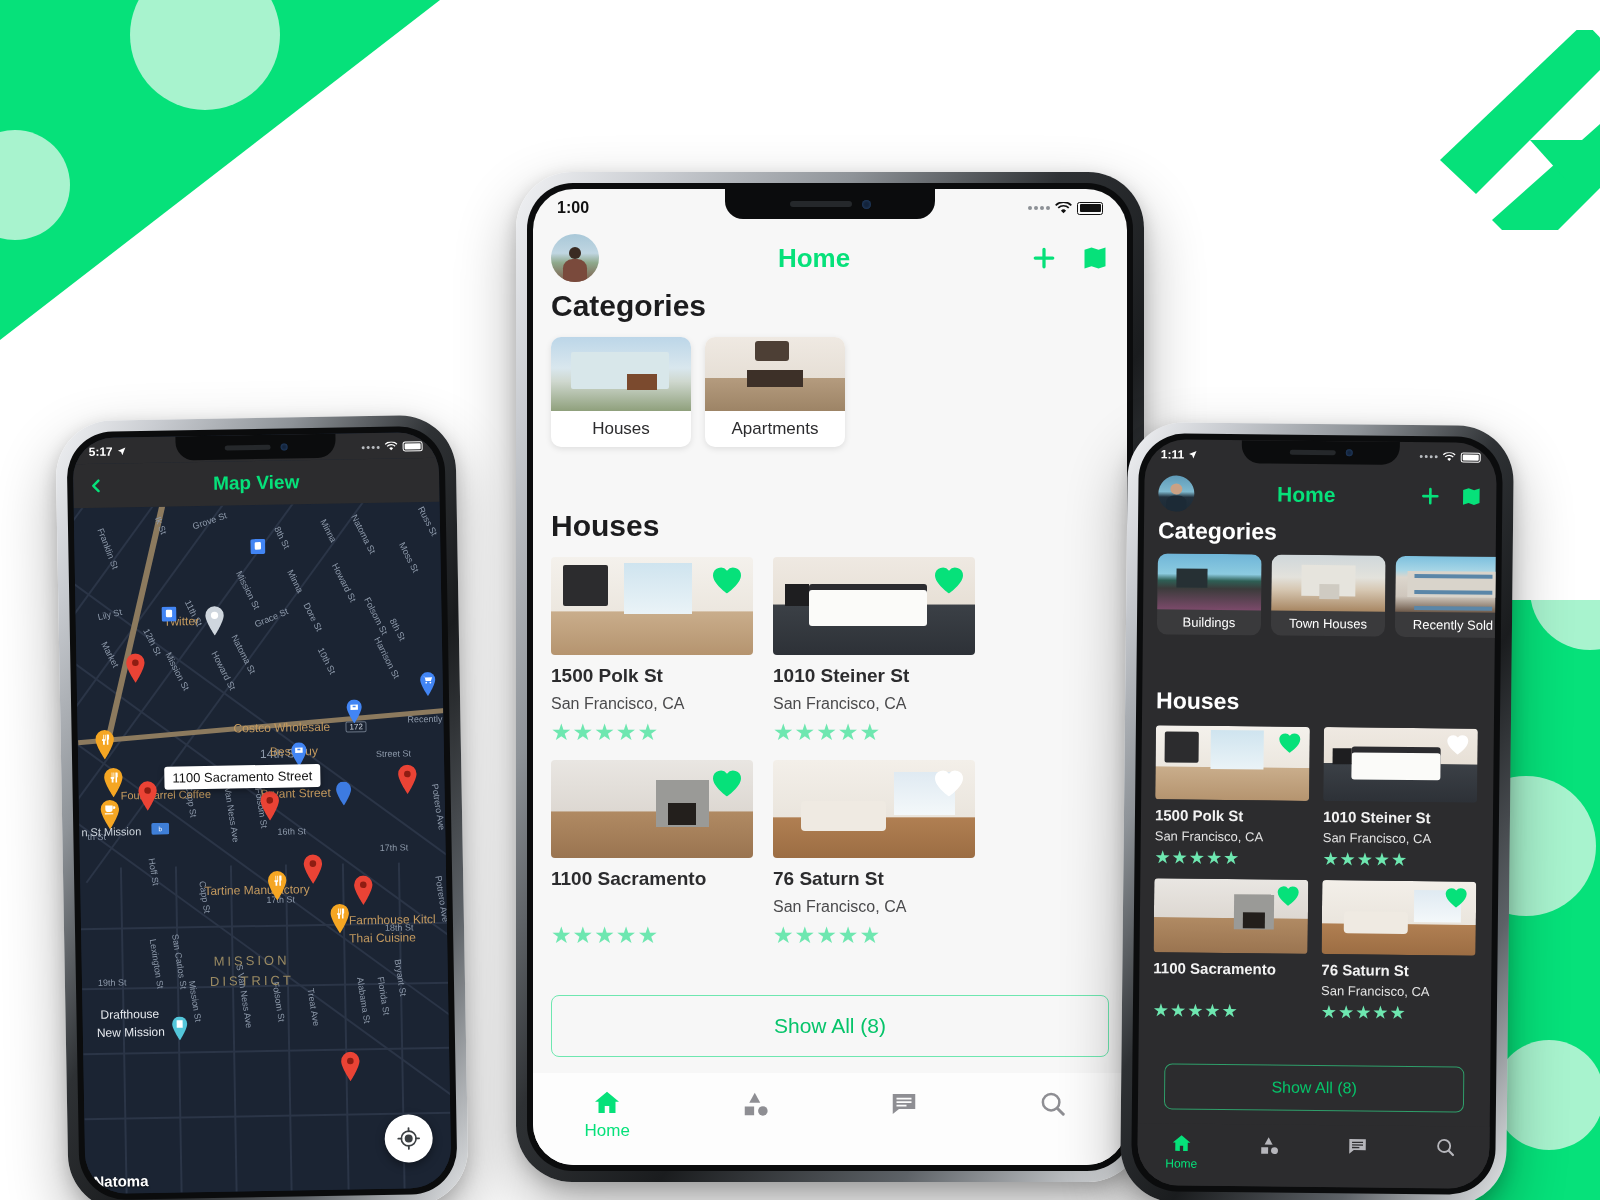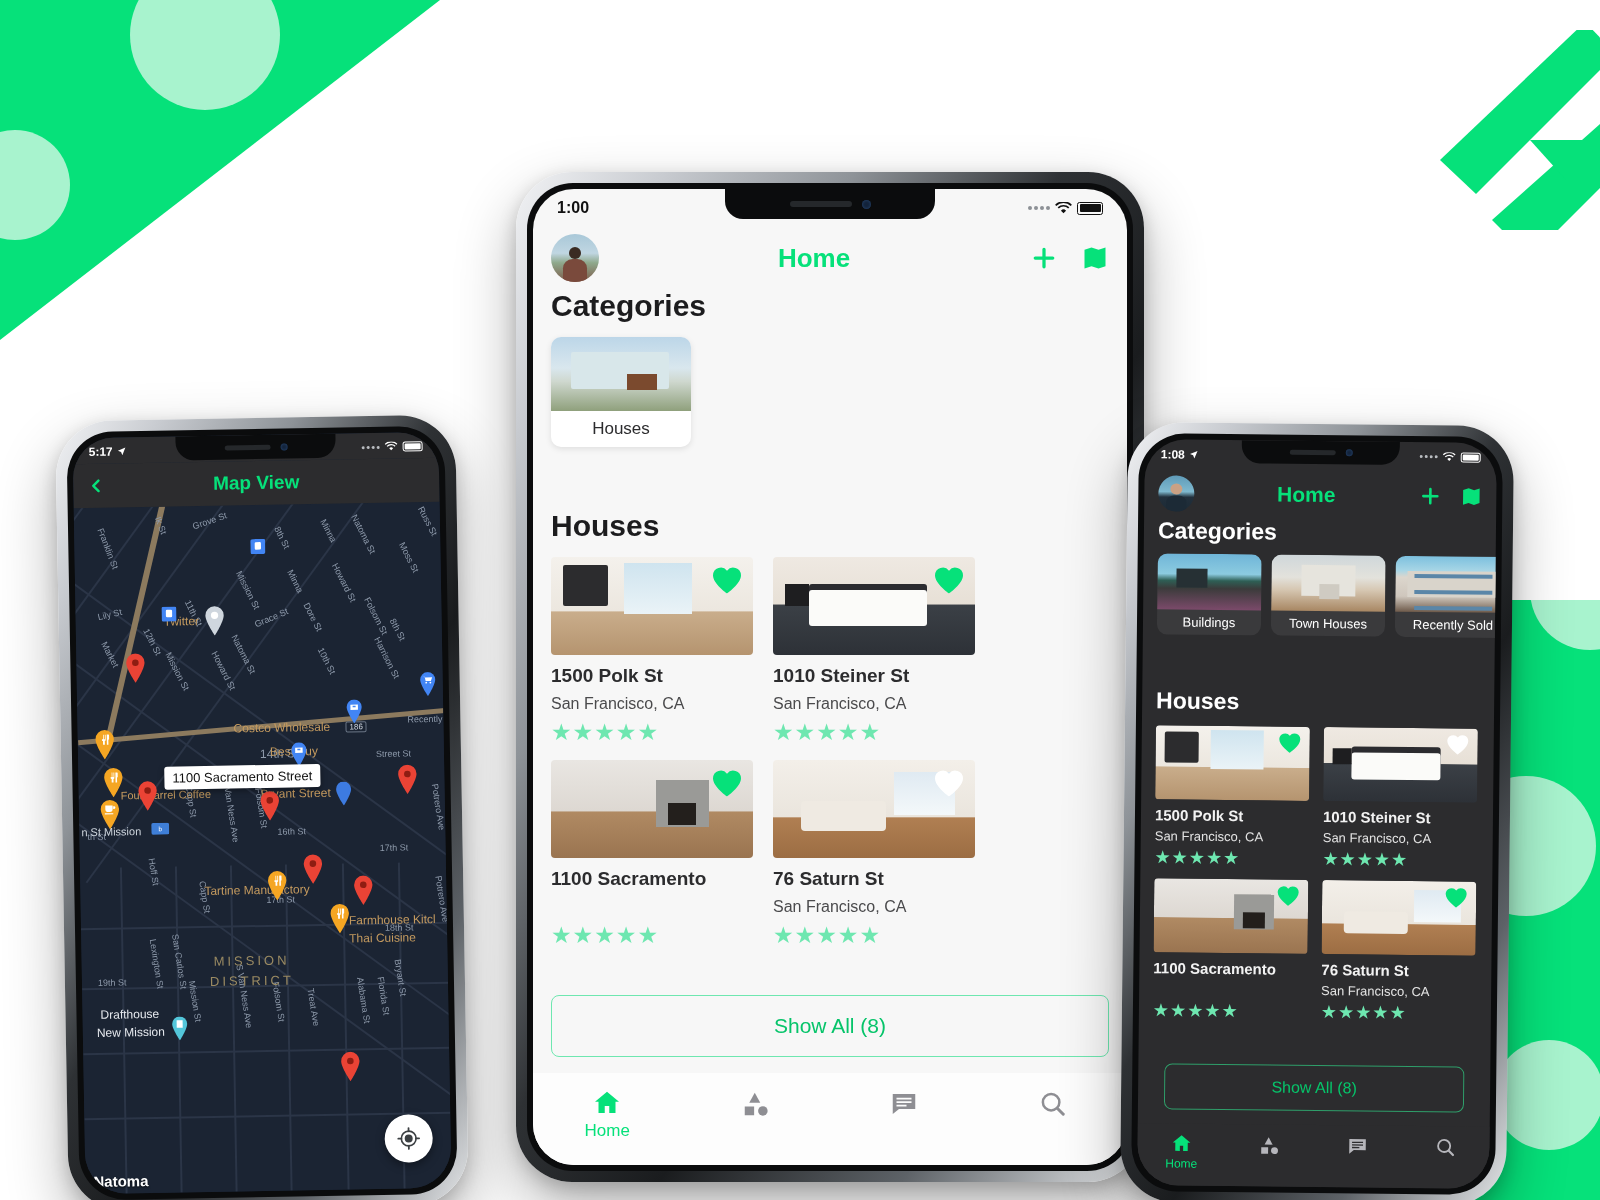--- a/index.html
+++ b/index.html
@@ -277,21 +277,21 @@
           <div class="mlabel" style="left:50px;top:452px;font-size:9px;transform:rotate(82deg)">Lexington St</div>
           <div class="mlabel" style="left:16px;top:470px;font-size:9px;">19th St</div>
           <div class="mlabel" style="left:92px;top:490px;font-size:9px;transform:rotate(82deg)">Mission St</div>
           <div class="mlabel" style="left:130px;top:486px;font-size:9px;transform:rotate(82deg)">S Van Ness Ave</div>
           <div class="mlabel" style="left:176px;top:492px;font-size:9px;transform:rotate(82deg)">Folsom St</div>
           <div class="mlabel" style="left:212px;top:498px;font-size:9px;transform:rotate(82deg)">Treat Ave</div>
           <div class="mlabel" style="left:258px;top:492px;font-size:9px;transform:rotate(82deg)">Alabama St</div>
           <div class="mlabel" style="left:282px;top:488px;font-size:9px;transform:rotate(82deg)">Florida St</div>
           <div class="mlabel" style="left:300px;top:470px;font-size:9px;transform:rotate(82deg)">Bryant St</div>
           <div class="mlabel" style="left:8px;top:324px;font-size:9px;">th St</div>
-          <div class="mlabel" style="left:268px;top:218px;font-size:8px;color:#cfd6de;border:1px solid #6b7686;border-radius:2px;padding:0 3px;">186</div>
+          <div class="mlabel" style="left:268px;top:218px;font-size:8px;color:#cfd6de;border:1px solid #6b7686;border-radius:2px;padding:0 3px;">172</div>
 
           <div class="mlabel poi" style="left:88px;top:108px;font-size:12px;">Twitter</div>
           <div class="mlabel poi" style="left:156px;top:216px;font-size:12px;">Costco Wholesale</div>
           <div class="mlabel poi" style="left:192px;top:240px;font-size:12px;">Best Buy</div>
           <div class="mlabel poi" style="left:42px;top:282px;font-size:11px;">Four Barrel Coffee</div>
           <div class="mlabel poi" style="left:182px;top:282px;font-size:12px;">Bryant Street</div>
           <div class="mlabel" style="left:2px;top:318px;font-size:11px;color:#cfd6de;">n St Mission</div>
           <div class="mlabel poi" style="left:124px;top:378px;font-size:12px;">Tartine Manufactory</div>
           <div class="mlabel poi" style="left:268px;top:410px;font-size:12px;">Farmhouse Kitcl</div>
           <div class="mlabel poi" style="left:268px;top:428px;font-size:12px;">Thai Cuisine</div>
@@ -453,20 +453,26 @@
 
         <div class="section-title" style="position:absolute;top:100px;left:18px;font-size:30px;color:#1c1c1e;">Categories</div>
 
         <div class="cat-row" style="position:absolute;top:148px;left:18px;right:0;gap:14px;">
           <div class="cat-card" style="width:140px;background:#fff;box-shadow:0 2px 6px rgba(0,0,0,.10);">
             <div class="cat-img" style="height:74px;">
                 <div class="ph ph-house"></div>
               </div>
             <div class="cat-label" style="padding:8px 0;font-size:17px;color:#2c2c2e;">Houses</div>
           </div>
+          <div class="cat-card" style="width:140px;background:#fff;box-shadow:0 2px 6px rgba(0,0,0,.10);">
+            <div class="cat-img" style="height:74px;">
+                <div class="ph ph-dining"></div>
+              </div>
+            <div class="cat-label" style="padding:8px 0;font-size:17px;color:#2c2c2e;">Apartments</div>
+          </div>
         </div>
 
         <div class="section-title" style="position:absolute;top:320px;left:18px;font-size:30px;color:#1c1c1e;">Houses</div>
 
         <div style="position:absolute;top:368px;left:18px;right:0;display:flex;flex-wrap:wrap;gap:0 20px;">
 
           <div class="card" style="width:202px;margin-bottom:14px;">
             <div class="card-img" style="height:98px;">
                 <div class="ph ph-living"></div>
               <svg class="heart" style="right:10px;top:8px;width:32px;height:30px;" viewBox="0 0 24 22">
@@ -554,21 +560,21 @@
   <div class="phone" style="left:1124px; top:424px; width:386px; height:780px; transform:rotate(0.6deg);">
     <div class="bezel">
       <div class="screen" style="background:#2C2C2E;">
 
         <div class="notch" style="width:158px;height:23px;">
           <span class="speaker" style="width:46px;height:5px;"></span>
           <span class="cam" style="width:7px;height:7px;"></span>
         </div>
 
         <div class="statusbar" style="height:26px;padding:3px 16px 0;color:#fff;font-size:12px;">
-          <span class="sb-time">1:08</span>
+          <span class="sb-time">1:11</span>
           <svg width="10" height="10" viewBox="0 0 24 24" style="margin-left:4px">
               <path fill="#fff" d="M21 3 3 10.5l7.5 2.9L13.5 21z"></path>
             </svg>
           <span class="sb-right">
             <span class="sb-dots">
               <i style="width:3px;height:3px;background:#b9bcc0"></i>
                 <i style="width:3px;height:3px;background:#b9bcc0"></i>
                 <i style="width:3px;height:3px;background:#b9bcc0"></i>
                 <i style="width:3px;height:3px;background:#b9bcc0"></i>
             </span>

